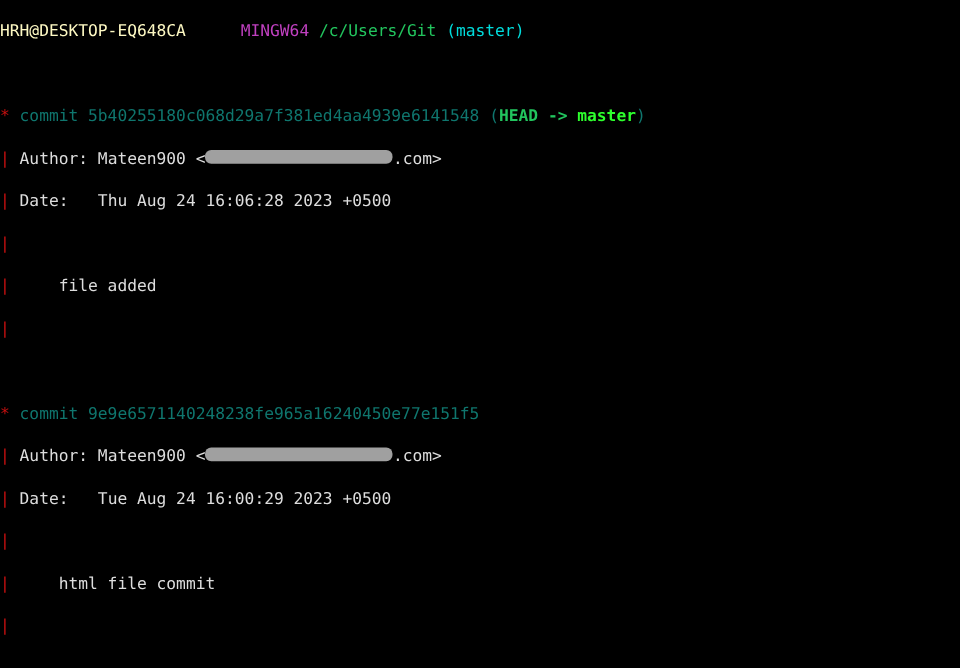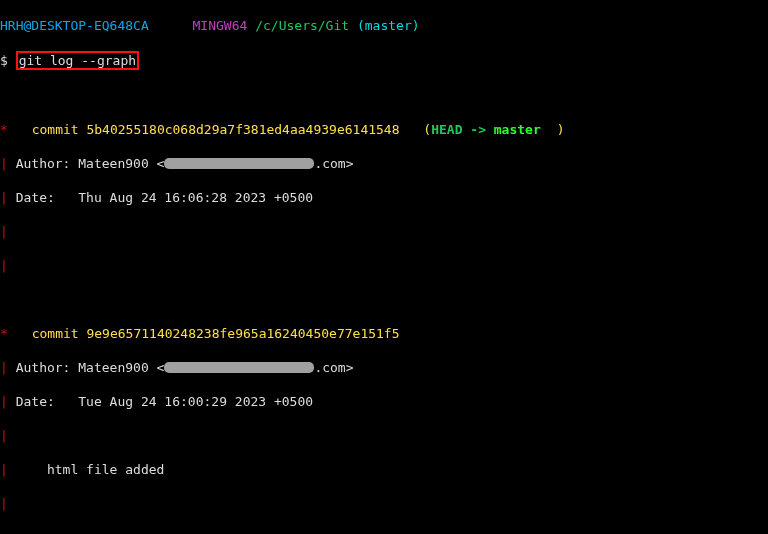--- a/index.html
+++ b/index.html
@@ -12,25 +12,25 @@
     font-size: 13px;
     line-height: 17px;
     color: #ccc;
     overflow: hidden;
   }
   .terminal {
     padding: 0;
     white-space: pre;
   }
   .row { white-space: pre; }
-  .green { color: #0ea5e9; }
+  .green { color: #fef9c3; }
   .bgreen { color: #2dff2d; font-weight: bold; text-align: center; }
   .purple { color: #c040c0; margin-left: 36px; }
   .yellow { color: #22c55e; }
-  .byellow { color: #fde047; margin-left: 16px; }
+  .byellow { color: #0f766e; }
   .cyan { color: #00dcdc; }
   .bcyan { color: #22c55e; font-weight: bold; }
   .red { color: #cc1010; }
   .white { color: #dddddd; }
   .boxed {
     border: 2px solid #ff1010;
     padding: 0 1px;
     display: inline-block;
     line-height: 15px;
   }
@@ -42,35 +42,35 @@
     border-radius: 5px;
     vertical-align: middle;
     margin-top: -3px;
   }
 </style>
 </head>
 <body>
 
 <div class="terminal">
 <div class="row"><span class="green">HRH@DESKTOP-EQ648CA</span><span> </span><span class="purple">MINGW64</span><span> </span><span class="yellow">/c/Users/Git</span><span> </span><span class="cyan">(master)</span></div>
-<div class="row"><span class="white">$</span><span> </span><span class="boxed"><span class="white">git log --graph</span></span></div>
 
 
 <div class="row"><span class="red">* </span><span class="byellow">commit 5b40255180c068d29a7f381ed4aa4939e6141548</span><span class="byellow"> (</span><span class="bcyan">HEAD -&gt; </span><span class="bgreen">master</span><span class="byellow">)</span></div>
 <div class="row"><span class="red">| </span><span class="white">Author: </span><span class="white">Mateen900 &lt;</span><span class="blur"></span><span class="white">.com&gt;</span></div>
 <div class="row"><span class="red">| </span><span class="white">Date:   </span><span class="white">Thu Aug 24 16:06:28 2023 +0500</span></div>
 <div class="row"><span class="red">| </span></div>
+<div class="row"><span class="red">| </span><span class="white">    file added</span></div>
 <div class="row"><span class="red">| </span></div>
 
 
 <div class="row"><span class="red">* </span><span class="byellow">commit 9e9e6571140248238fe965a16240450e77e151f5</span></div>
 <div class="row"><span class="red">| </span><span class="white">Author: </span><span class="white">Mateen900 &lt;</span><span class="blur"></span><span class="white">.com&gt;</span></div>
 <div class="row"><span class="red">| </span><span class="white">Date:   </span><span class="white">Tue Aug 24 16:00:29 2023 +0500</span></div>
 <div class="row"><span class="red">| </span></div>
-<div class="row"><span class="red">| </span><span class="white">    html file added</span></div>
+<div class="row"><span class="red">| </span><span class="white">    html file commit</span></div>
 <div class="row"><span class="red">| </span></div>
 
 
 
 
 
 
 
 
 

